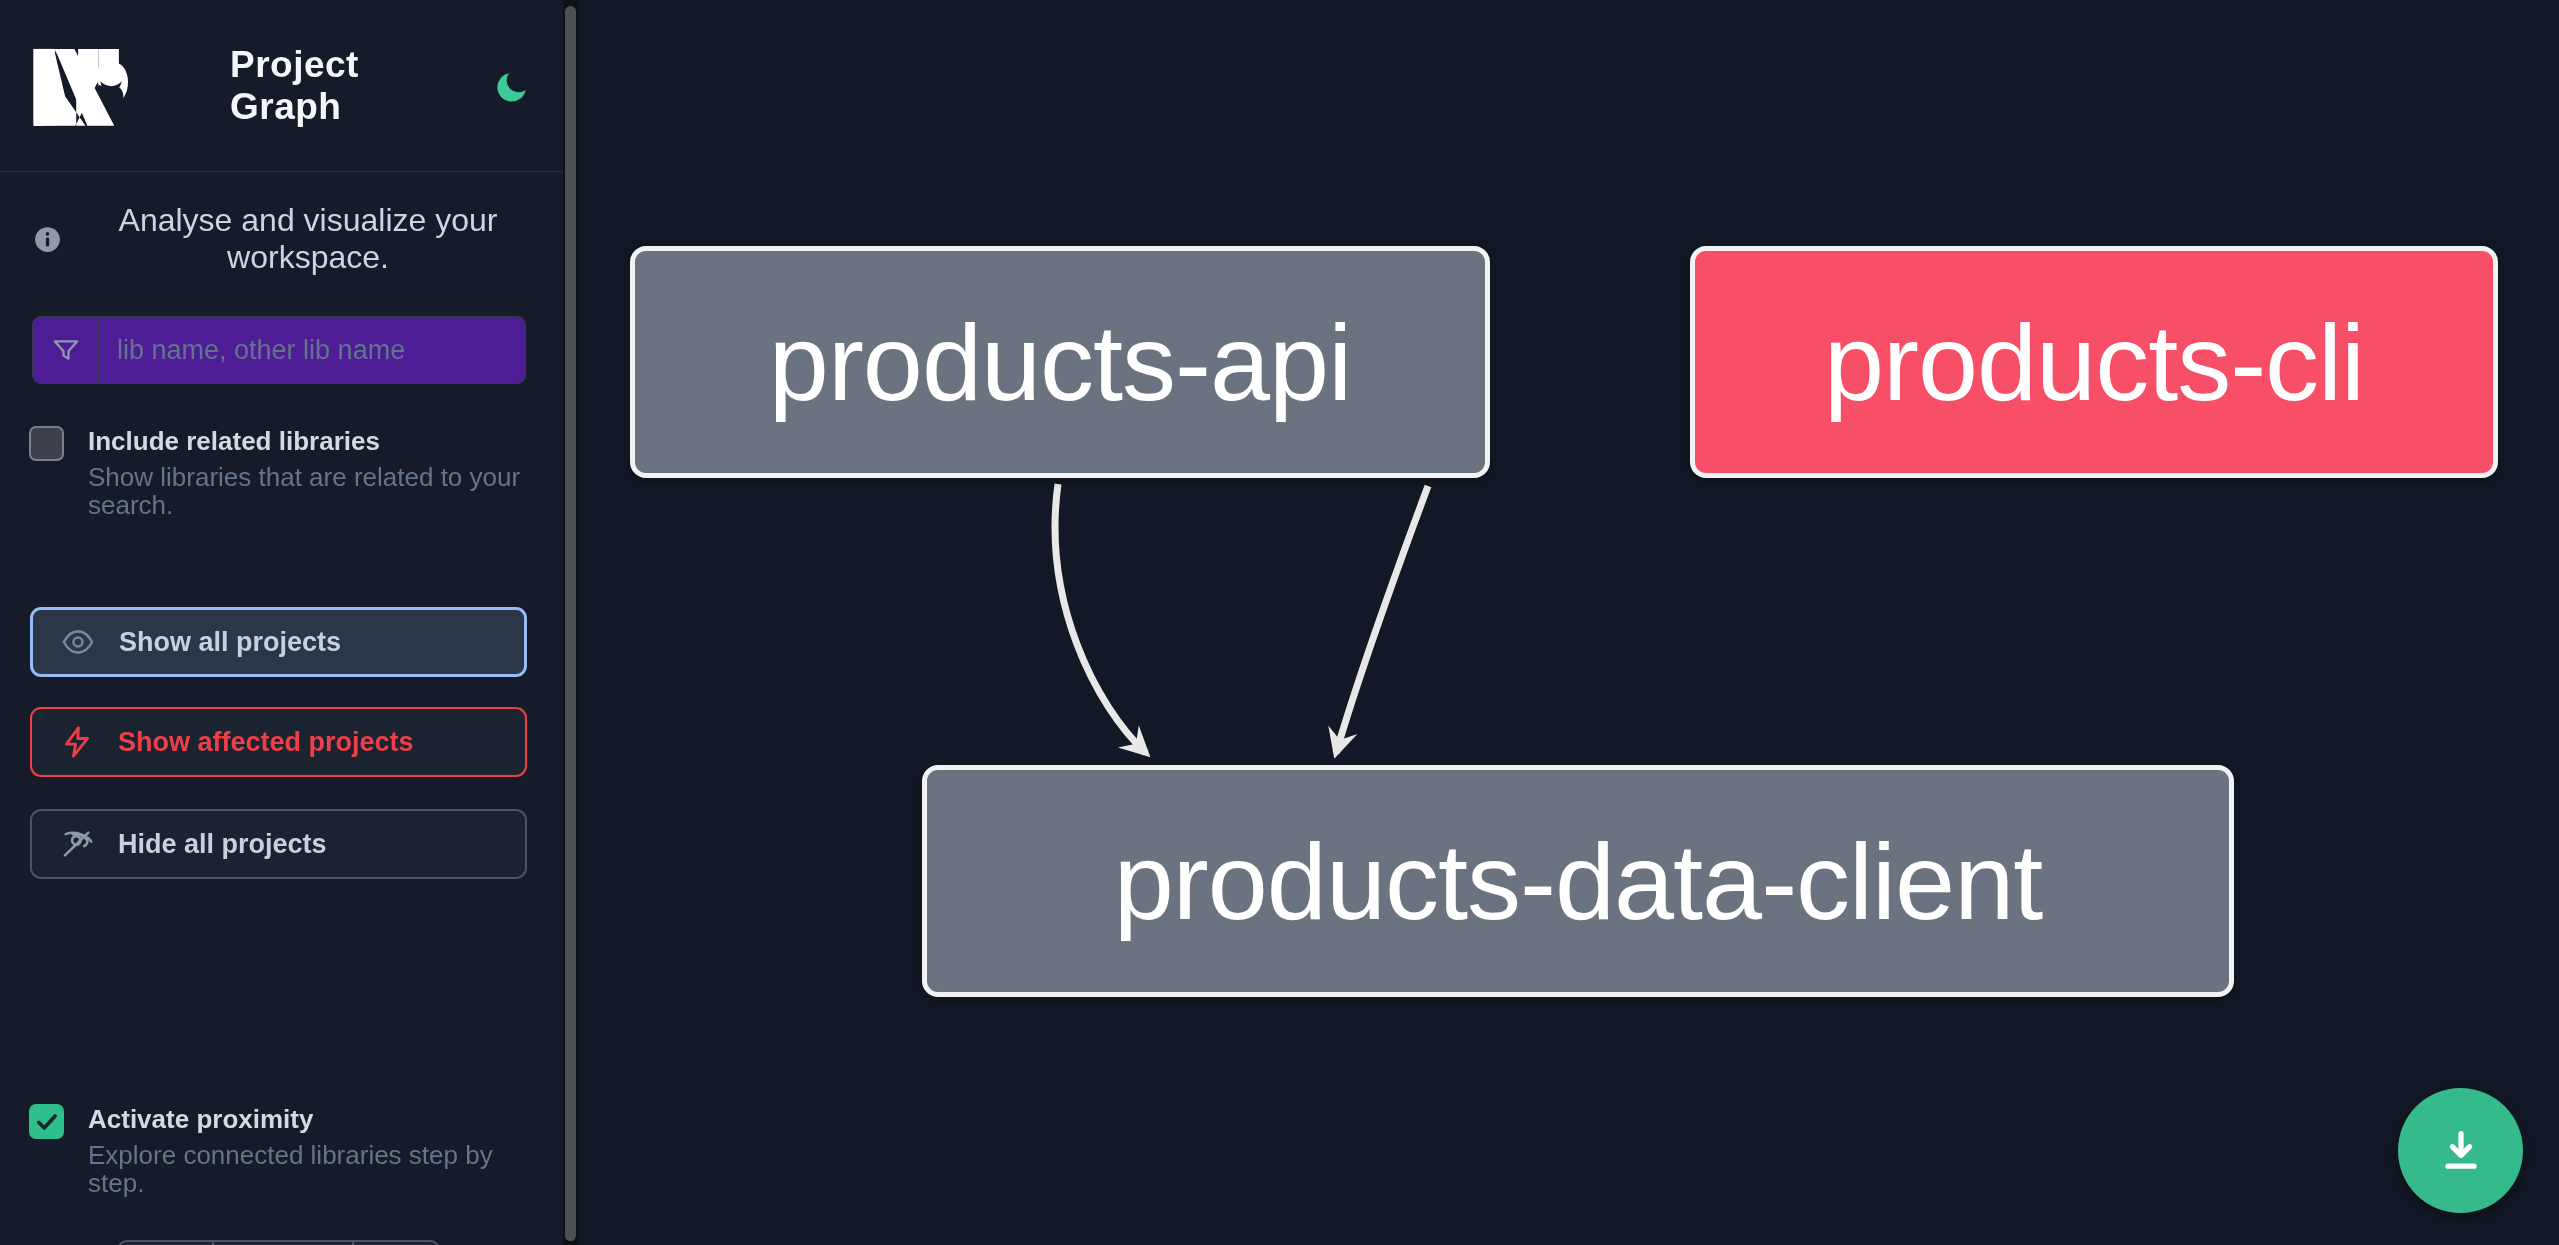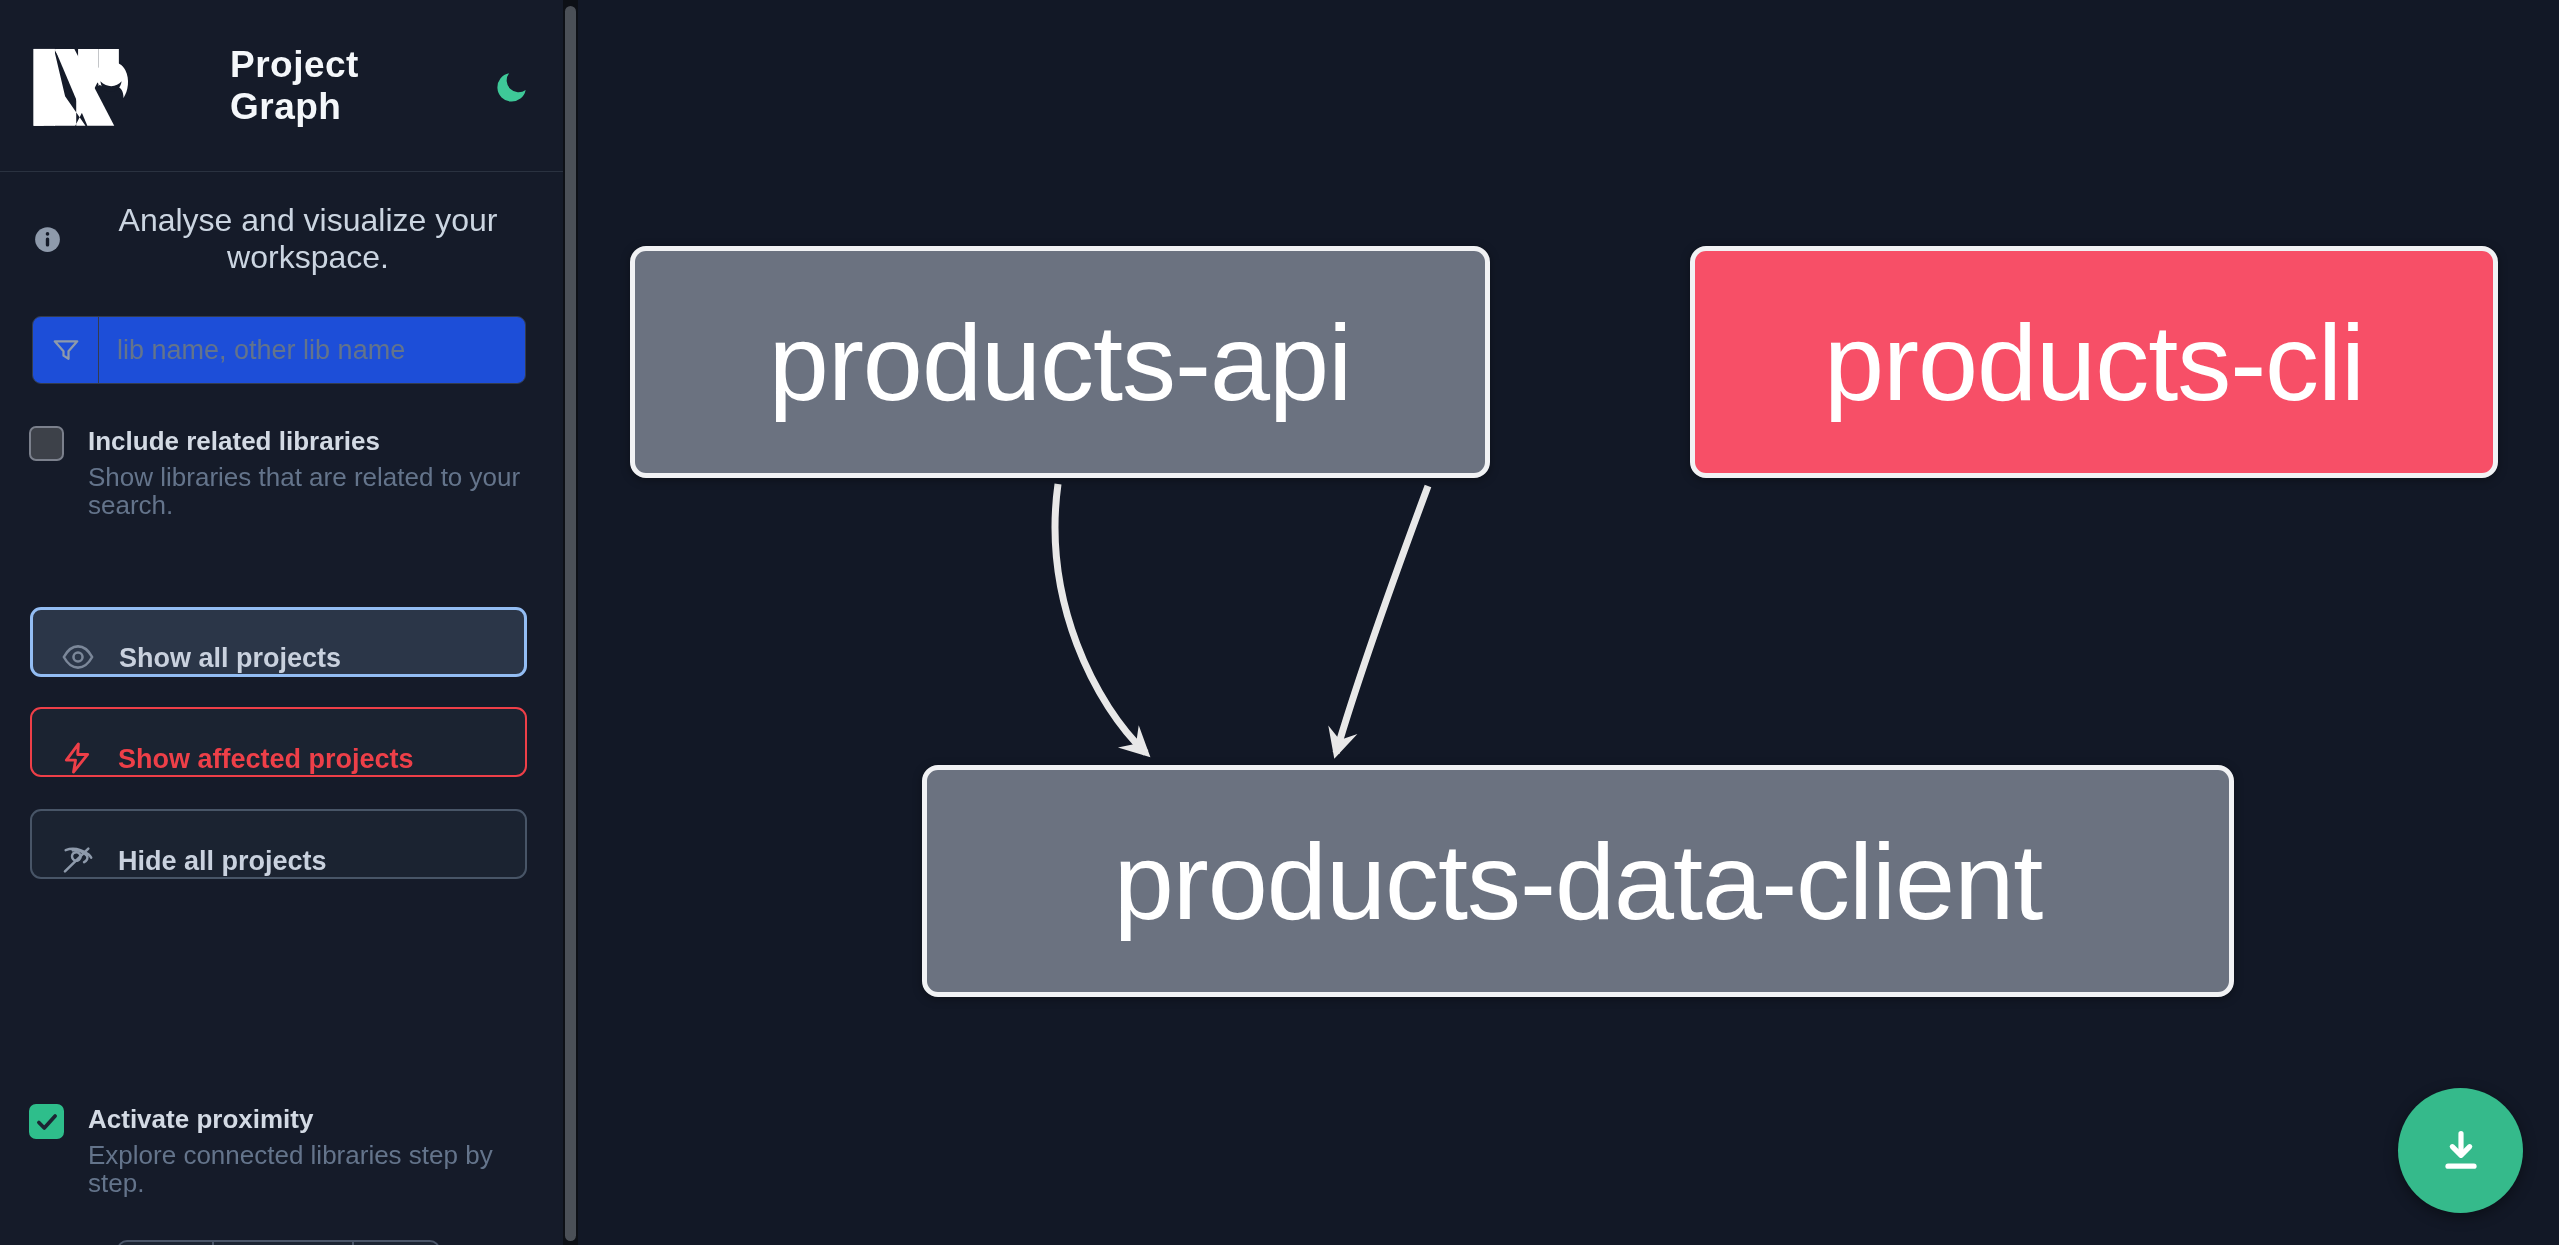--- a/index.html
+++ b/index.html
@@ -31,21 +31,21 @@
   }
   .tagline-row {
     display: flex; align-items: center; gap: 20px;
     padding: 30px 28px 0 34px;
   }
   .info-icon { width: 27px; height: 27px; flex: 0 0 auto; }
   .tagline { font-size: 32px; font-weight: 500; color: #cbd5e1; text-align: center; }
 
   .searchbox {
     position: absolute; left: 32px; top: 316px; width: 494px; height: 68px;
-    background: #1d4ed8; border: 1px solid #333c4e; border-radius: 9px;
+    background: #4c1d95; border: 1px solid #333c4e; border-radius: 9px;
     display: flex; align-items: stretch; overflow: hidden;
   }
   .searchbox .icon-cell {
     width: 66px; display: flex; align-items: center; justify-content: center;
     border-right: 1px solid #333c4e;
   }
   .searchbox input {
     flex: 1; background: transparent; border: none; outline: none;
     font-family: "Liberation Sans", sans-serif;
     font-size: 27px; color: #cbd5e1; padding: 0 18px;
@@ -61,21 +61,21 @@
   .cb-box.checked {
     background: #2ebe8b; border-color: #2ebe8b;
     display: flex; align-items: center; justify-content: center;
   }
   .cb-text { margin-left: 24px; width: 450px; }
   .cb-label { font-size: 26px; font-weight: 600; color: #d3dae4; line-height: 34px; }
   .cb-desc { font-size: 26px; font-weight: 400; color: #64748b; line-height: 28px; margin-top: 5px; }
 
   .side-btn {
     position: absolute; left: 30px; width: 497px; height: 70px;
-    border-radius: 11px; display: flex; align-items: flex-end;
+    border-radius: 11px; display: flex; align-items: center;
     padding: 0 0 0 28px; gap: 24px; cursor: pointer;
     font-family: "Liberation Sans", sans-serif;
     font-size: 27px; font-weight: 600; text-align: left;
   }
   .btn-show-all {
     top: 607px; background: #2b3648; border: 3px solid #93bdf3; color: #c9d1de;
   }
   .btn-show-affected {
     top: 707px; background: #1b2331; border: 2px solid #ee3f48; color: #ee3f48;
   }

